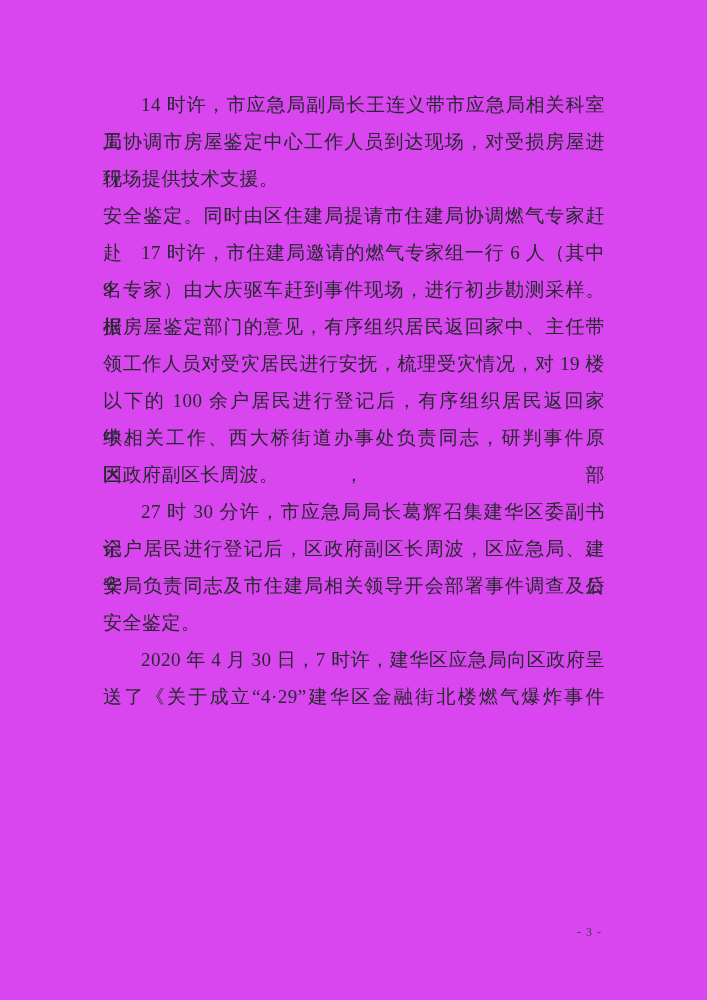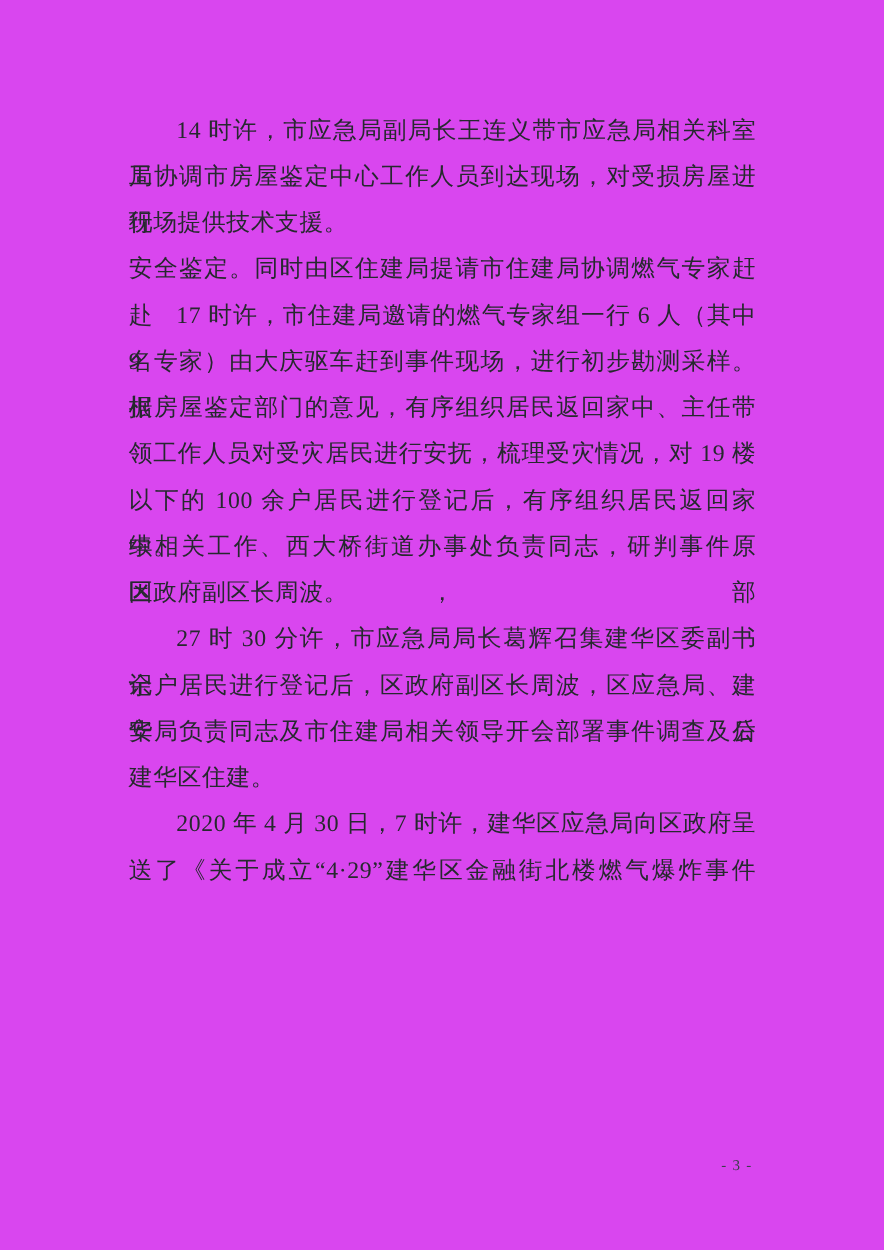--- a/index.html
+++ b/index.html
@@ -70,21 +70,21 @@
         <span class="line end">以下的 100 余户居民进行登记后，有序组织居民返回家中。</span>
       </p>
       <p class="para">
         <span class="line">续相关工作、西大桥街道办事处负责同志，研判事件原因，部</span>
         <span class="line end">区政府副区长周波。</span>
       </p>
       <p class="para">
         <span class="line first">27 时 30 分许，市应急局局长葛辉召集建华区委副书记、</span>
         <span class="line">余户居民进行登记后，区政府副区长周波，区应急局、建华公</span>
         <span class="line">安局负责同志及市住建局相关领导开会部署事件调查及后</span>
-        <span class="line end">建华区住建。</span>
+        <span class="line end">安全鉴定。</span>
       </p>
       <p class="para">
         <span class="line first">2020 年 4 月 30 日，7 时许，建华区应急局向区政府呈</span>
         <span class="line">送了《关于成立“4·29”建华区金融街北楼燃气爆炸事件</span>
       </p>
     </div>
   <div class="page-num">- 3 -</div>
 </div>
 
 </body></html>

